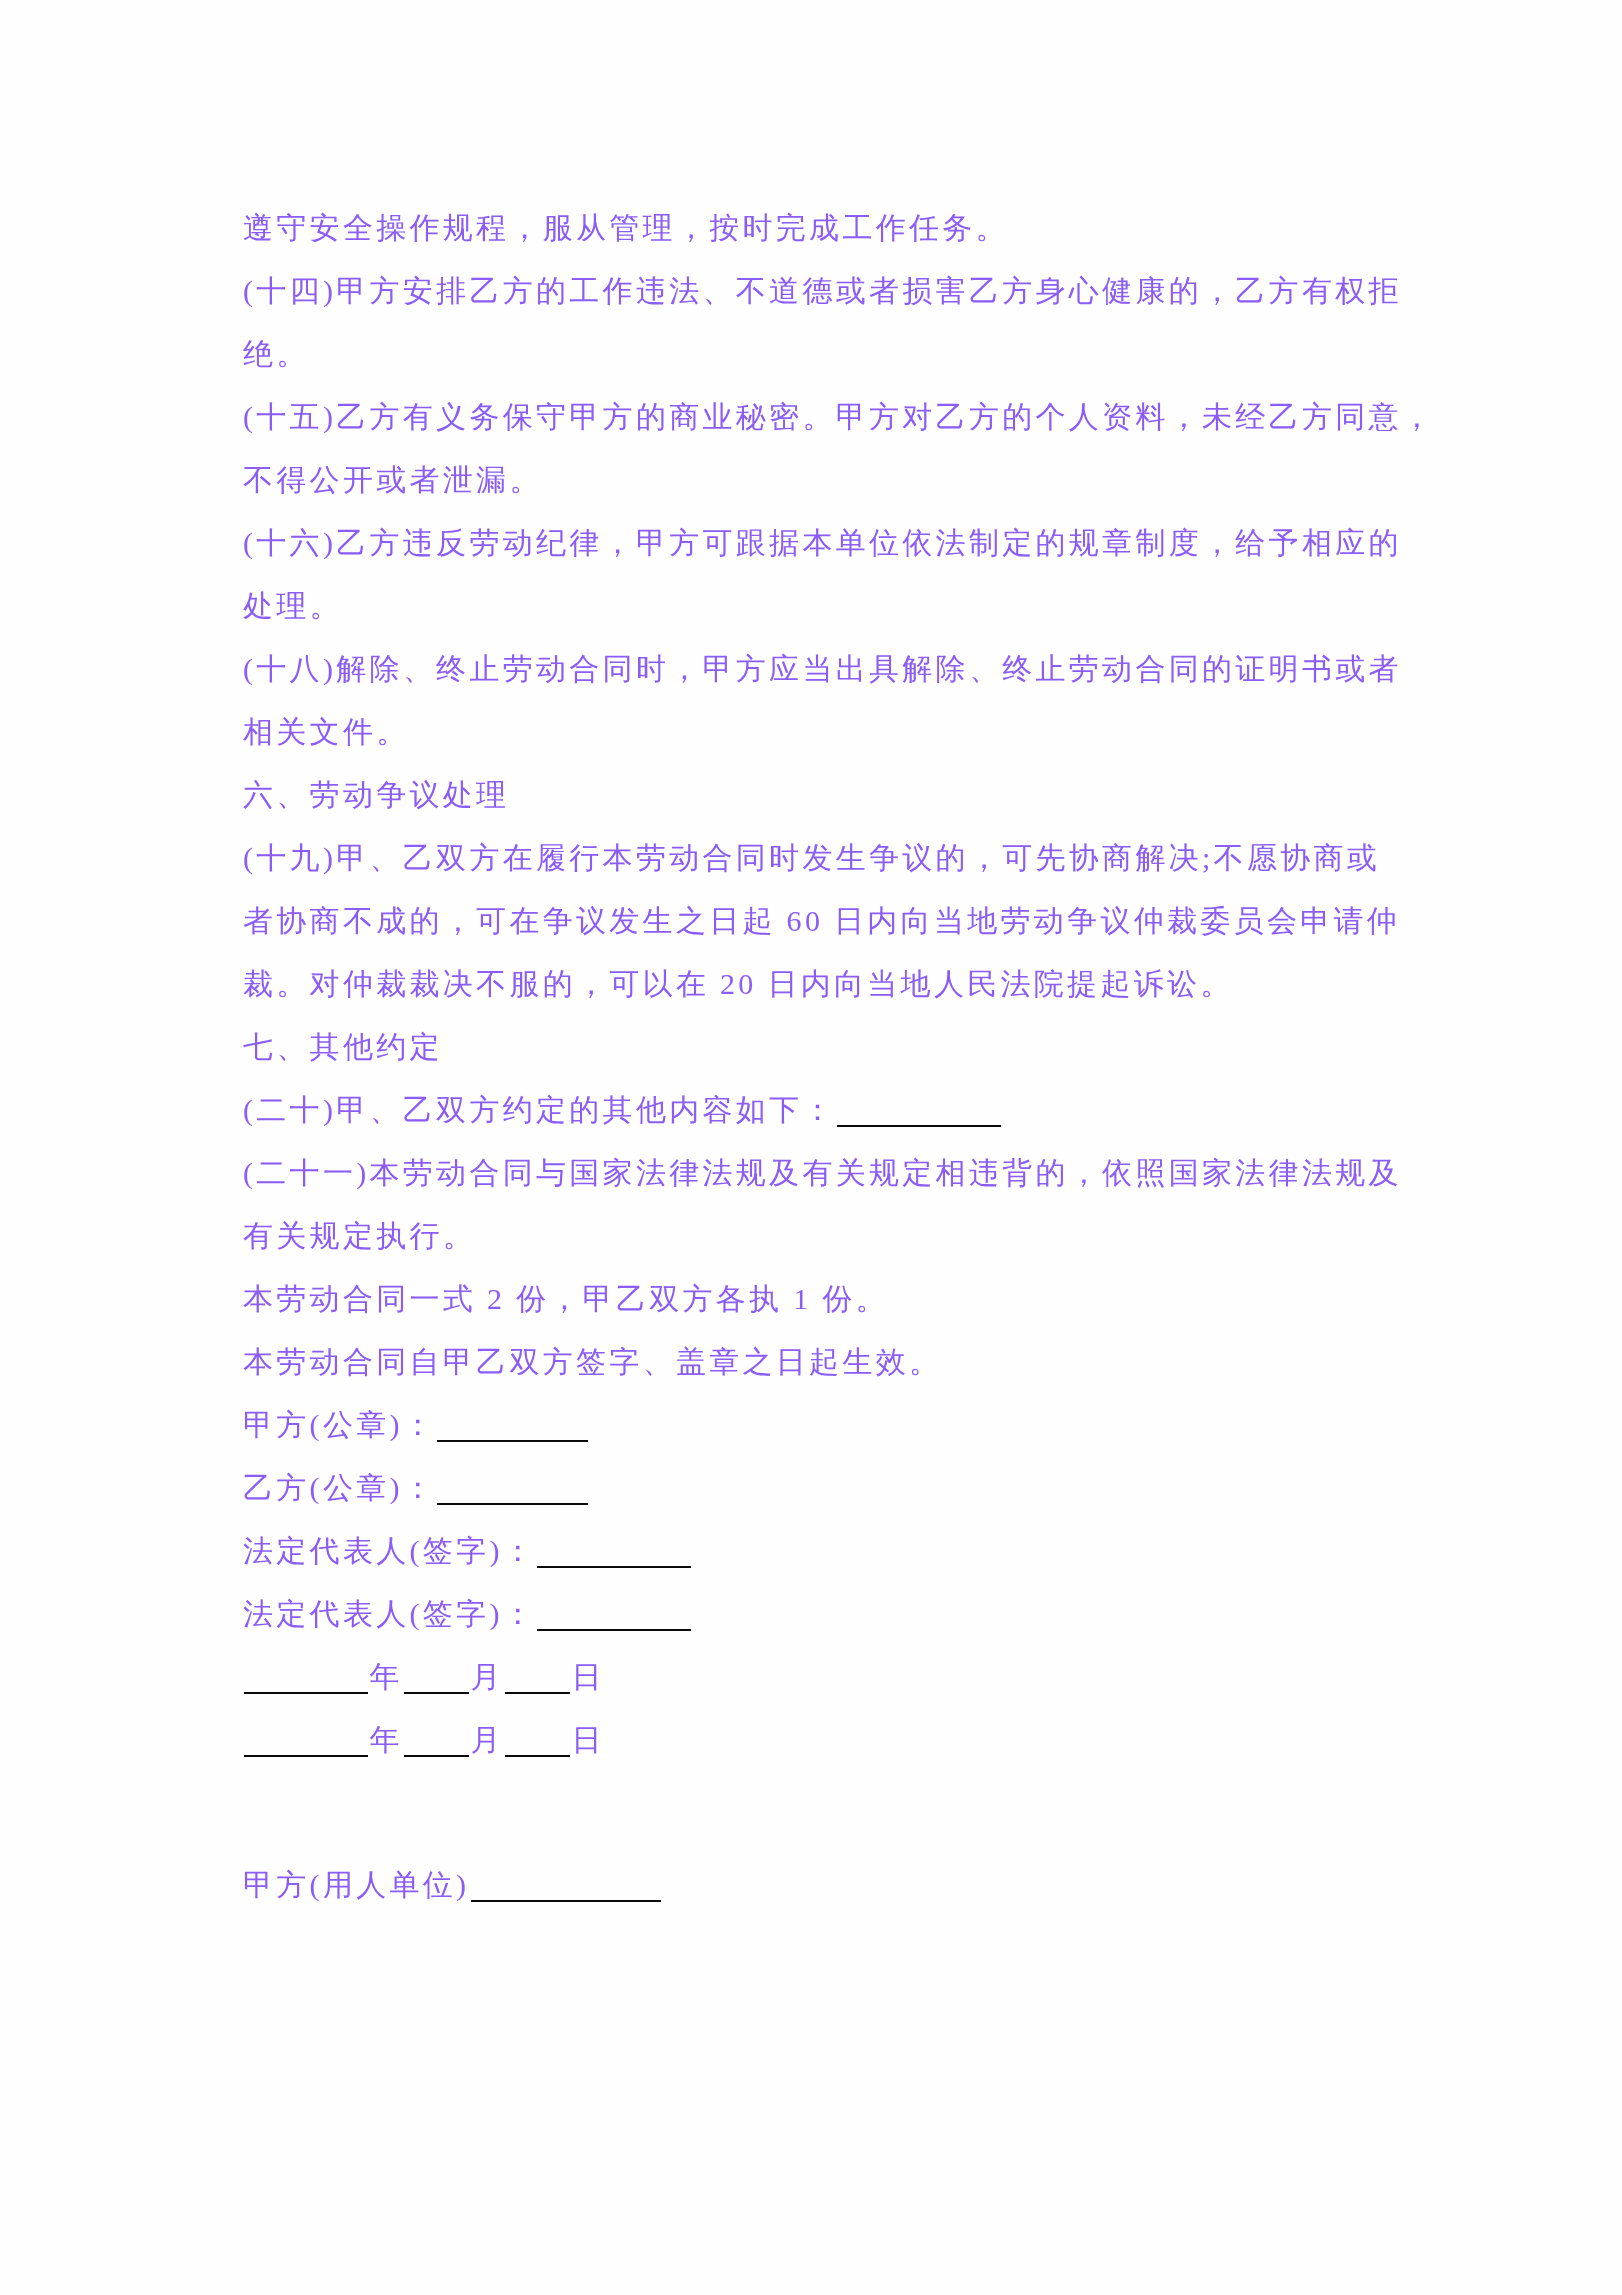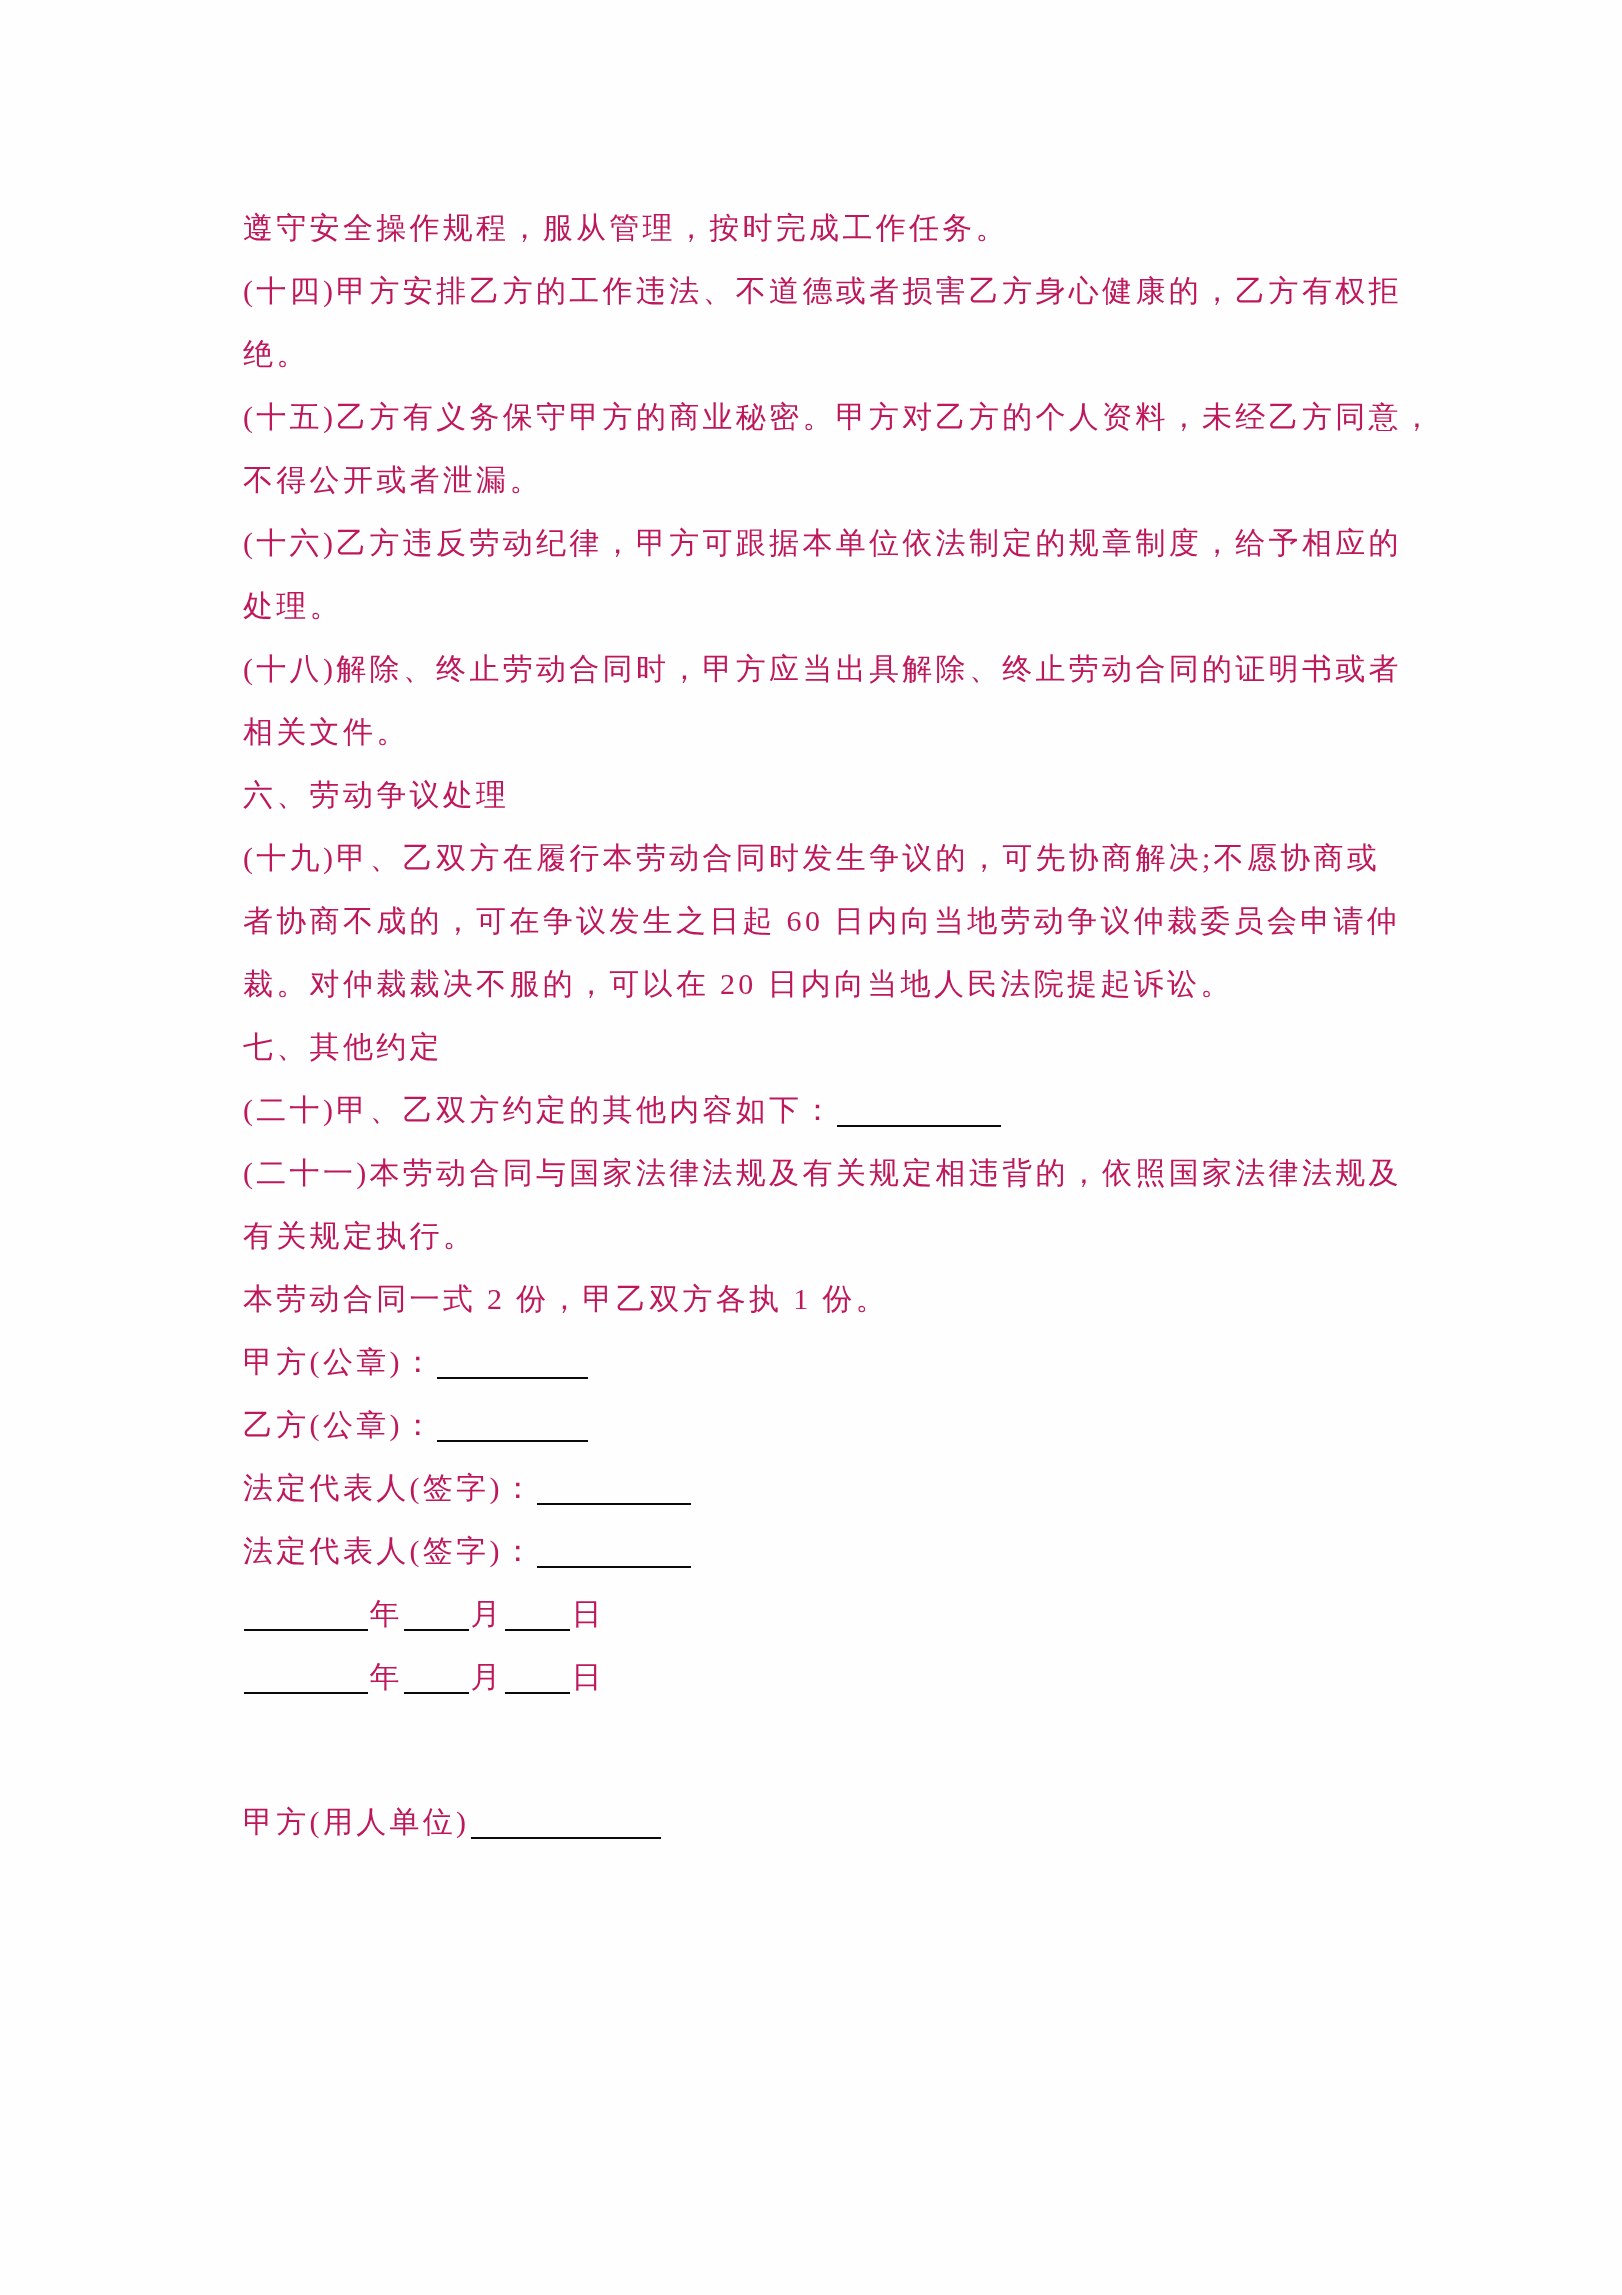--- a/index.html
+++ b/index.html
@@ -28,21 +28,21 @@
     left: 243px;
     top: 196px;
     width: 1152px;
   }
   .line {
     height: 63px;
     line-height: 63px;
     font-size: 30px;
     letter-spacing: 3.3px;
     white-space: nowrap;
-    color: #be185d;
+    color: #8b5cf6;
   }
   .blank {
     display: inline-block;
     height: 26px;
     border-bottom: 2px solid #0a0a0a;
     vertical-align: -6.5px;
     margin: 0 1.3px;
   }
 </style>
 </head>
@@ -61,20 +61,21 @@
       <div class="line"><span>相关文件。</span></div>
       <div class="line"><span>六、劳动争议处理</span></div>
       <div class="line"><span>(十九)甲、乙双方在履行本劳动合同时发生争议的，可先协商解决;不愿协商或</span></div>
       <div class="line"><span>者协商不成的，可在争议发生之日起 60 日内向当地劳动争议仲裁委员会申请仲</span></div>
       <div class="line"><span>裁。对仲裁裁决不服的，可以在 20 日内向当地人民法院提起诉讼。</span></div>
       <div class="line"><span>七、其他约定</span></div>
       <div class="line"><span>(二十)甲、乙双方约定的其他内容如下：</span><span class="blank" style="width: 164px; border-bottom-color: rgb(10, 10, 10);"></span></div>
       <div class="line"><span>(二十一)本劳动合同与国家法律法规及有关规定相违背的，依照国家法律法规及</span></div>
       <div class="line"><span>有关规定执行。</span></div>
       <div class="line"><span>本劳动合同一式 2 份，甲乙双方各执 1 份。</span></div>
+      <div class="line"><span>本劳动合同自甲乙双方签字、盖章之日起生效。</span></div>
       <div class="line"><span>甲方(公章)：</span><span class="blank" style="width: 151px; border-bottom-color: rgb(10, 10, 10);"></span></div>
       <div class="line"><span>乙方(公章)：</span><span class="blank" style="width: 151px; border-bottom-color: rgb(10, 10, 10);"></span></div>
       <div class="line"><span>法定代表人(签字)：</span><span class="blank" style="width: 154px; border-bottom-color: rgb(10, 10, 10);"></span></div>
       <div class="line"><span>法定代表人(签字)：</span><span class="blank" style="width: 154px; border-bottom-color: rgb(10, 10, 10);"></span></div>
       <div class="line"><span class="blank" style="width: 124px; border-bottom-color: rgb(10, 10, 10);"></span><span>年</span><span class="blank" style="width: 65px; border-bottom-color: rgb(10, 10, 10);"></span><span>月</span><span class="blank" style="width: 65px; border-bottom-color: rgb(10, 10, 10);"></span><span>日</span></div>
       <div class="line"><span class="blank" style="width: 124px; border-bottom-color: rgb(10, 10, 10);"></span><span>年</span><span class="blank" style="width: 65px; border-bottom-color: rgb(10, 10, 10);"></span><span>月</span><span class="blank" style="width: 65px; border-bottom-color: rgb(10, 10, 10);"></span><span>日</span></div>
       <div class="line" style="height: 82px;"></div>
       <div class="line"><span>甲方(用人单位)</span><span class="blank" style="width: 190px; border-bottom-color: rgb(10, 10, 10);"></span></div>
     </div>
 </div>

